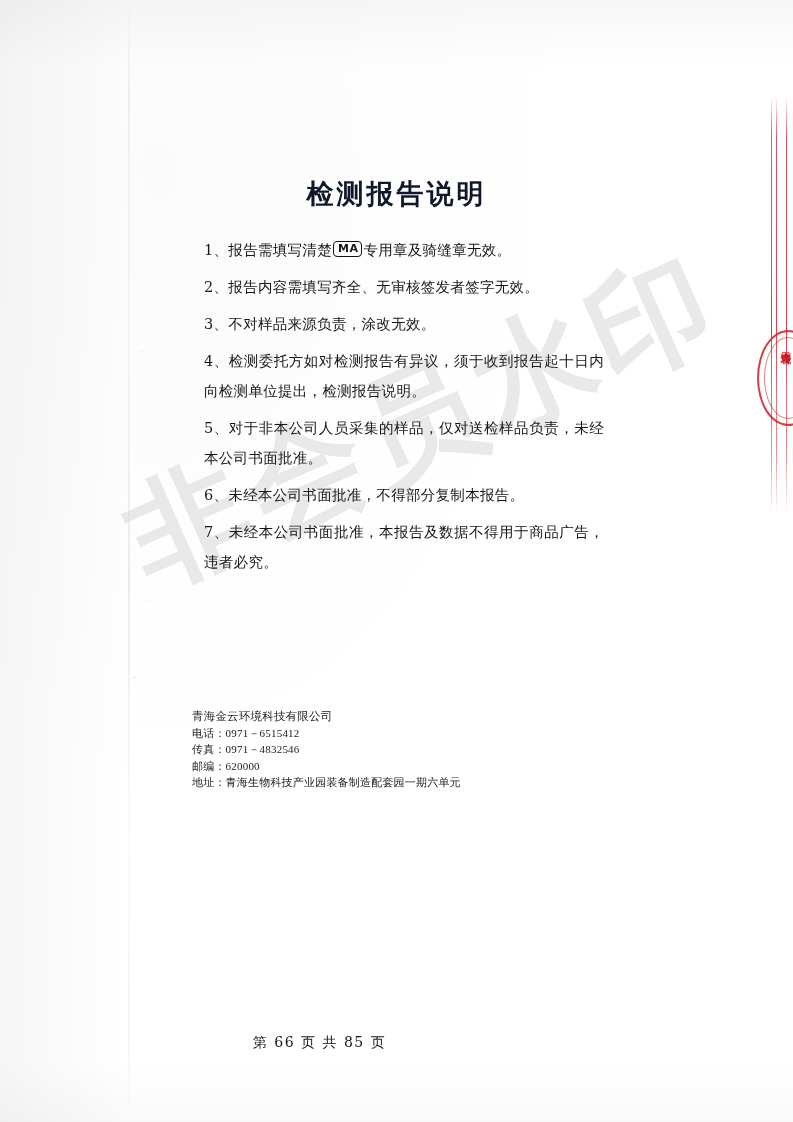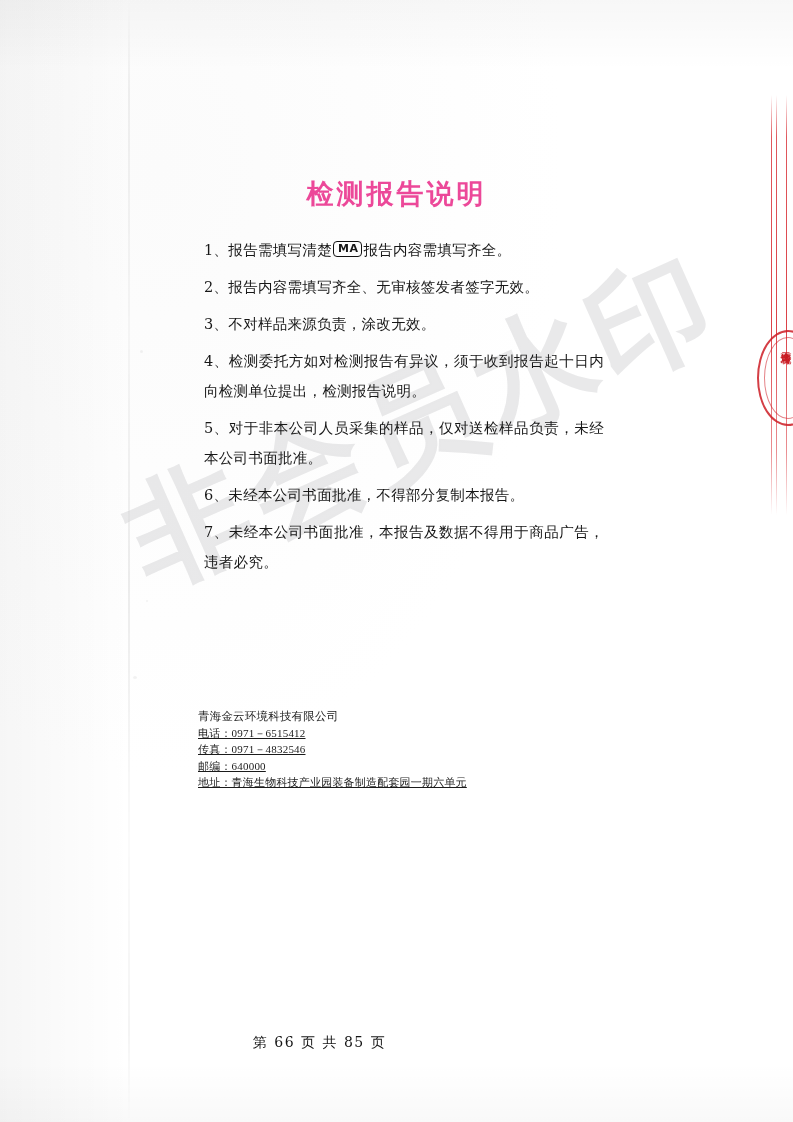--- a/index.html
+++ b/index.html
@@ -150,21 +150,21 @@
   .doc-title {
     position: absolute;
     left: 0;
     top: 176px;
     width: 793px;
     text-align: center;
     font-family: "DejaVu Serif", "Liberation Serif", serif;
     font-size: 27px;
     font-weight: 700;
     letter-spacing: 3px;
-    color: #ec4899;
+    color: #0f172a;
   }
 
   .notes {
     position: absolute;
     left: 204px;
     top: 235px;
     width: 400px;
   }
   .note-item {
     font-family: "DejaVu Serif", "Liberation Serif", serif;
@@ -186,35 +186,34 @@
     line-height: 14px;
     letter-spacing: 0.5px;
     vertical-align: 2px;
     margin: 0 1px;
     position: relative;
     top: -1px;
   }
 
   .company-block {
     position: absolute;
-    left: 198px;
+    left: 192px;
     top: 708px;
     font-family: "DejaVu Sans", "Liberation Sans", sans-serif;
     font-size: 11px;
     line-height: 16.5px;
     color: #1b1b1b;
     letter-spacing: 0.2px;
   }
   .company-block .cname {
     font-size: 11.5px;
   }
   .company-block .mono {
     font-family: "Liberation Serif", "DejaVu Serif", serif;
     font-size: 11px;
-    text-decoration: underline;
   }
 
   .footer-page {
     position: absolute;
     left: 0;
     top: 1034px;
     width: 639px;
     text-align: center;
     font-family: "DejaVu Serif", "Liberation Serif", serif;
     font-size: 14px;
@@ -256,21 +255,21 @@
 </div>
 <div class="seal-text">青海金云环境</div>
 
 <div class="content">
 
   <div class="doc-title">检测报告说明</div>
 
   <div class="notes">
 
     <div class="note-item">
-      <span>1、</span><span>报告需填写清楚</span><span class="ma-badge">MA</span><span>报告内容需填写齐全。</span>
+      <span>1、</span><span>报告需填写清楚</span><span class="ma-badge">MA</span><span>专用章及骑缝章无效。</span>
     </div>
 
     <div class="note-item">
       <span>2、</span><span>报告内容需填写齐全、无审核签发者签字无效。</span>
     </div>
 
     <div class="note-item">
       <span>3、</span><span>不对样品来源负责，涂改无效。</span>
     </div>
 
@@ -289,19 +288,19 @@
     <div class="note-item">
       <span>7、</span><span>未经本公司书面批准，本报告及数据不得用于商品广告，违者必究。</span>
     </div>
 
   </div>
 
   <div class="company-block">
     <div class="cname">青海金云环境科技有限公司</div>
     <div class="mono">电话：0971－6515412</div>
     <div class="mono">传真：0971－4832546</div>
-    <div class="mono">邮编：640000</div>
+    <div class="mono">邮编：620000</div>
     <div class="mono">地址：青海生物科技产业园装备制造配套园一期六单元</div>
   </div>
 
   <div class="footer-page">第 66 页 共 85 页</div>
 
 </div>
 
 </body></html>

